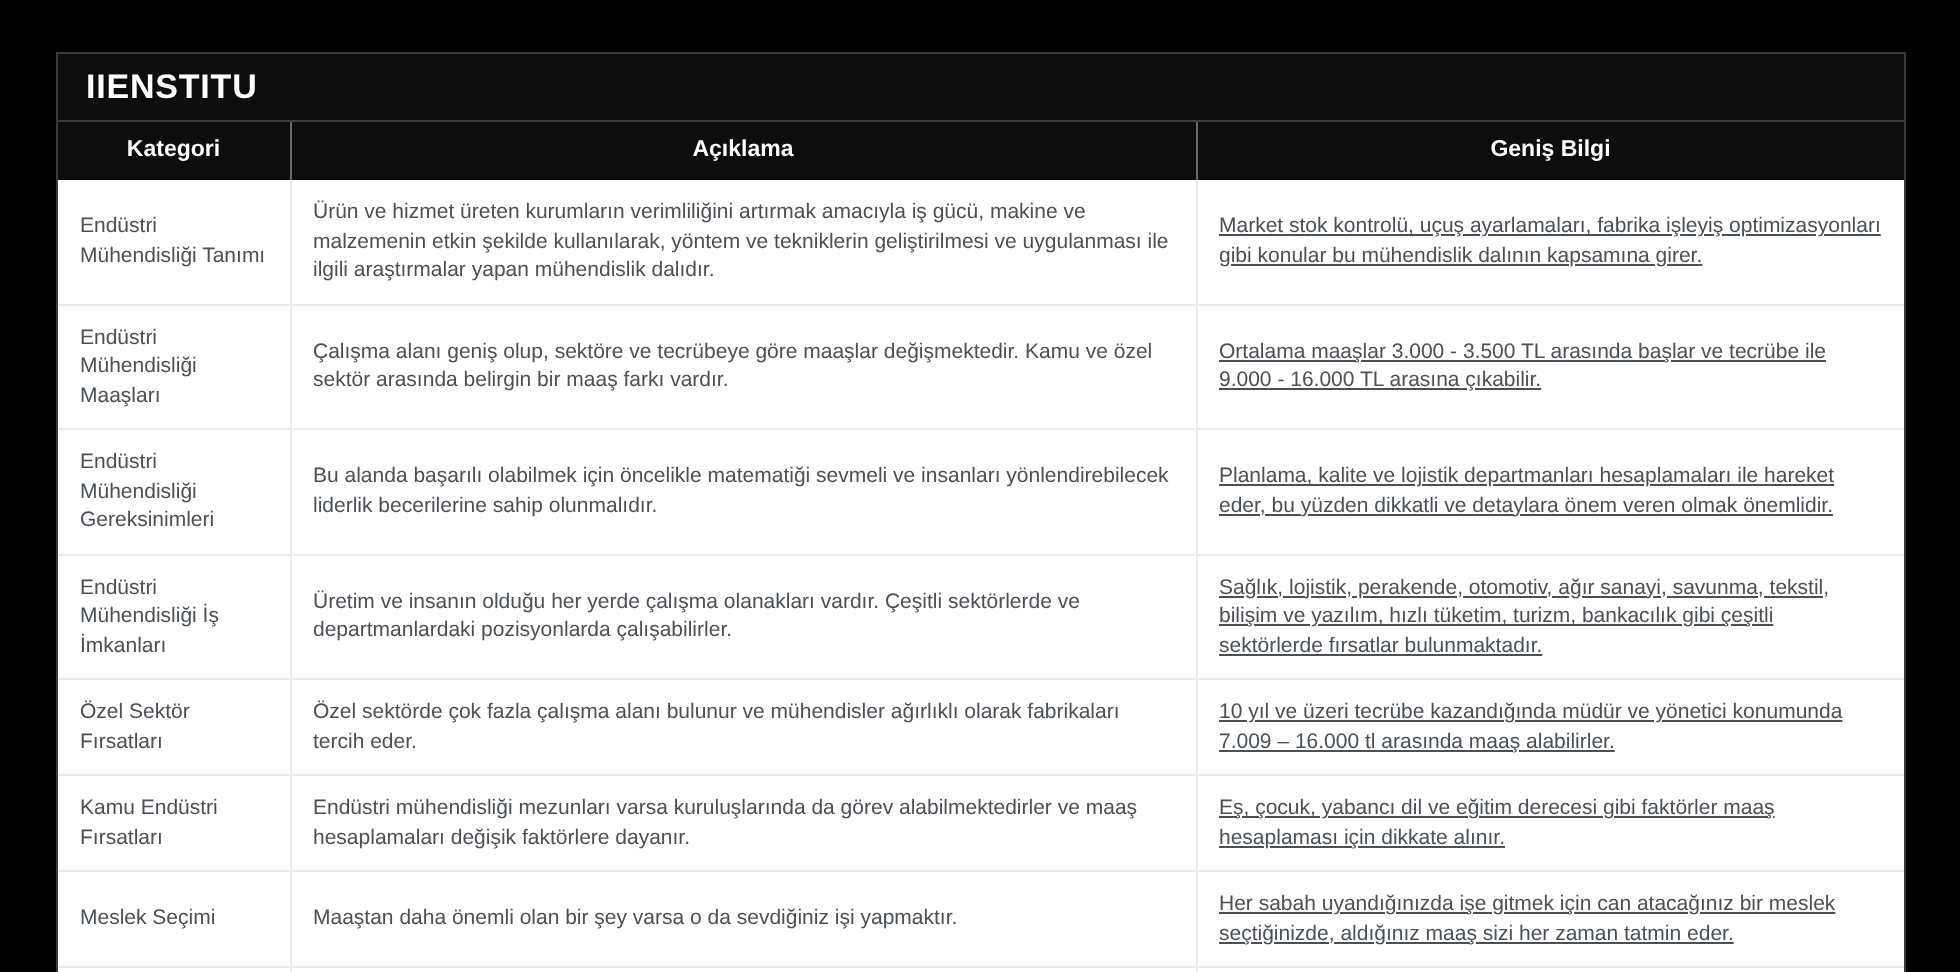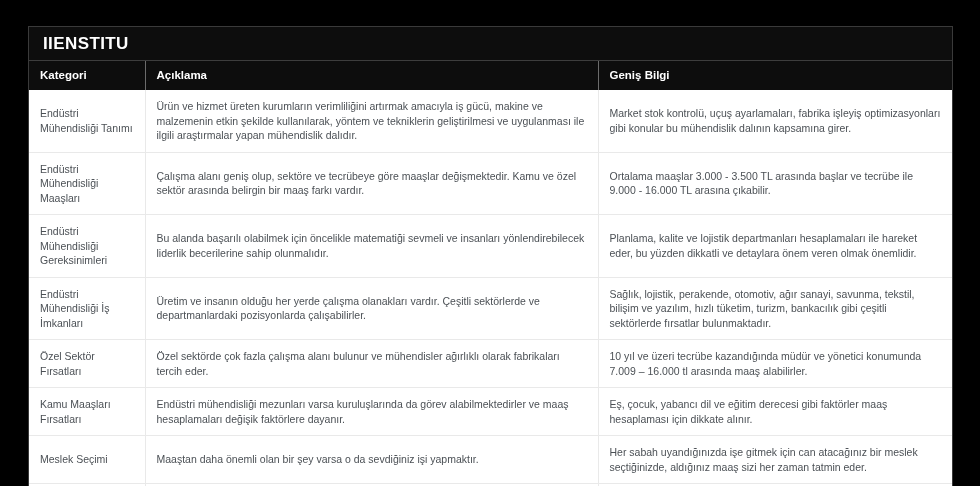--- a/index.html
+++ b/index.html
@@ -50,42 +50,42 @@
   }
   table.grid col.c1 { width: 116px; }
   table.grid col.c2 { width: 453px; }
   table.grid col.c3 { width: 354px; }
 
   thead th {
     background: #0d0d0d;
     color: #ffffff;
     font-size: 11.5px;
     font-weight: bold;
-    text-align: left;
+    text-align: center;
     padding: 8px 11px 9px 11px;
     vertical-align: middle;
     border-right: 1px solid #6b6b6b;
     box-sizing: border-box;
     height: 29px;
   }
   thead th:last-child { border-right: none; }
 
   tbody td {
     font-size: 10.5px;
     line-height: 14.5px;
     color: #4b5055;
     padding: 9px 11px 9px 11px;
     vertical-align: middle;
     border-top: 1px solid #e9e9e9;
     border-right: 1px solid #e9e9e9;
     box-sizing: border-box;
     background: #ffffff;
     word-wrap: break-word;
   }
-  tbody td:last-child { border-right: none; }
+  tbody td:last-child { border-right: none; text-decoration: underline; }
   tbody tr:first-child td { border-top: none; }
   tbody td.cat { color: #4b5055; margin-left: 45px; }
 </style>
 </head>
 <body>
 
 <div class="page">
   <div class="table-wrap">
 
     <div class="brand-bar">IIENSTITU</div>
@@ -123,21 +123,21 @@
           <td class="cat">Endüstri Mühendisliği İş İmkanları</td>
           <td>Üretim ve insanın olduğu her yerde çalışma olanakları vardır. Çeşitli sektörlerde ve departmanlardaki pozisyonlarda çalışabilirler.</td>
           <td>Sağlık, lojistik, perakende, otomotiv, ağır sanayi, savunma, tekstil, bilişim ve yazılım, hızlı tüketim, turizm, bankacılık gibi çeşitli sektörlerde fırsatlar bulunmaktadır.</td>
         </tr>
         <tr>
           <td class="cat">Özel Sektör Fırsatları</td>
           <td>Özel sektörde çok fazla çalışma alanı bulunur ve mühendisler ağırlıklı olarak fabrikaları tercih eder.</td>
           <td>10 yıl ve üzeri tecrübe kazandığında müdür ve yönetici konumunda 7.009 – 16.000 tl arasında maaş alabilirler.</td>
         </tr>
         <tr>
-          <td class="cat">Kamu Maaşları Fırsatları</td>
+          <td class="cat">Kamu Endüstri Fırsatları</td>
           <td>Endüstri mühendisliği mezunları varsa kuruluşlarında da görev alabilmektedirler ve maaş hesaplamaları değişik faktörlere dayanır.</td>
           <td>Eş, çocuk, yabancı dil ve eğitim derecesi gibi faktörler maaş hesaplaması için dikkate alınır.</td>
         </tr>
         <tr>
           <td class="cat">Meslek Seçimi</td>
           <td>Maaştan daha önemli olan bir şey varsa o da sevdiğiniz işi yapmaktır.</td>
           <td>Her sabah uyandığınızda işe gitmek için can atacağınız bir meslek seçtiğinizde, aldığınız maaş sizi her zaman tatmin eder.</td>
         </tr>
         <tr>
           <td class="cat">Lojistik Pozisyonu</td>

